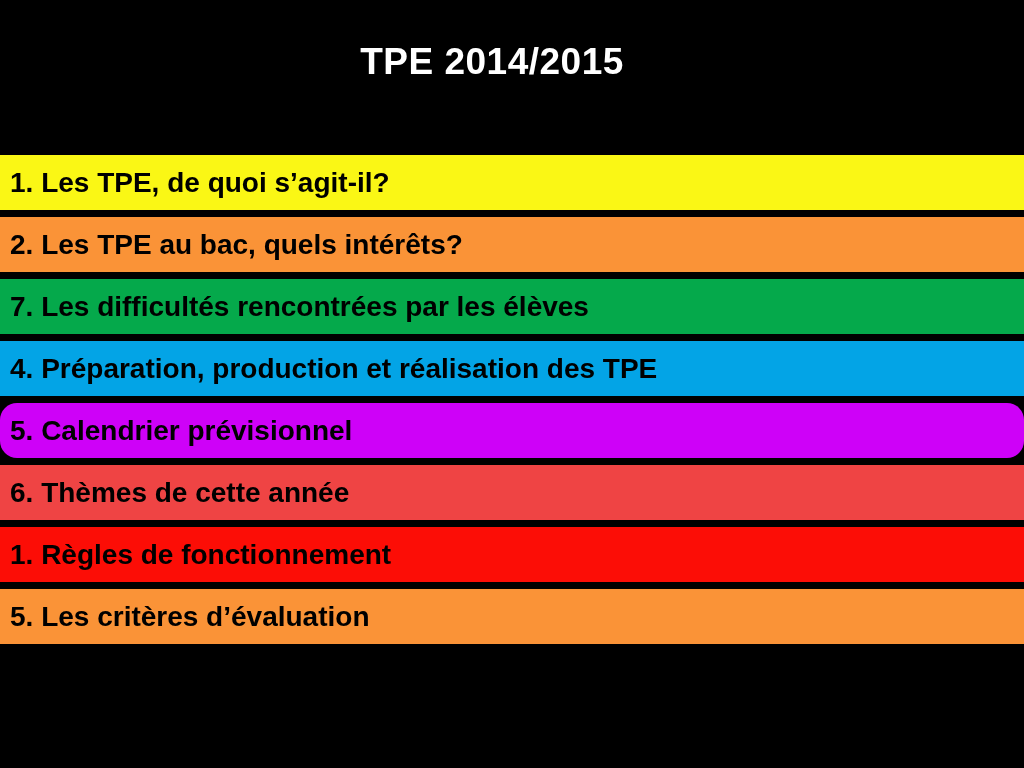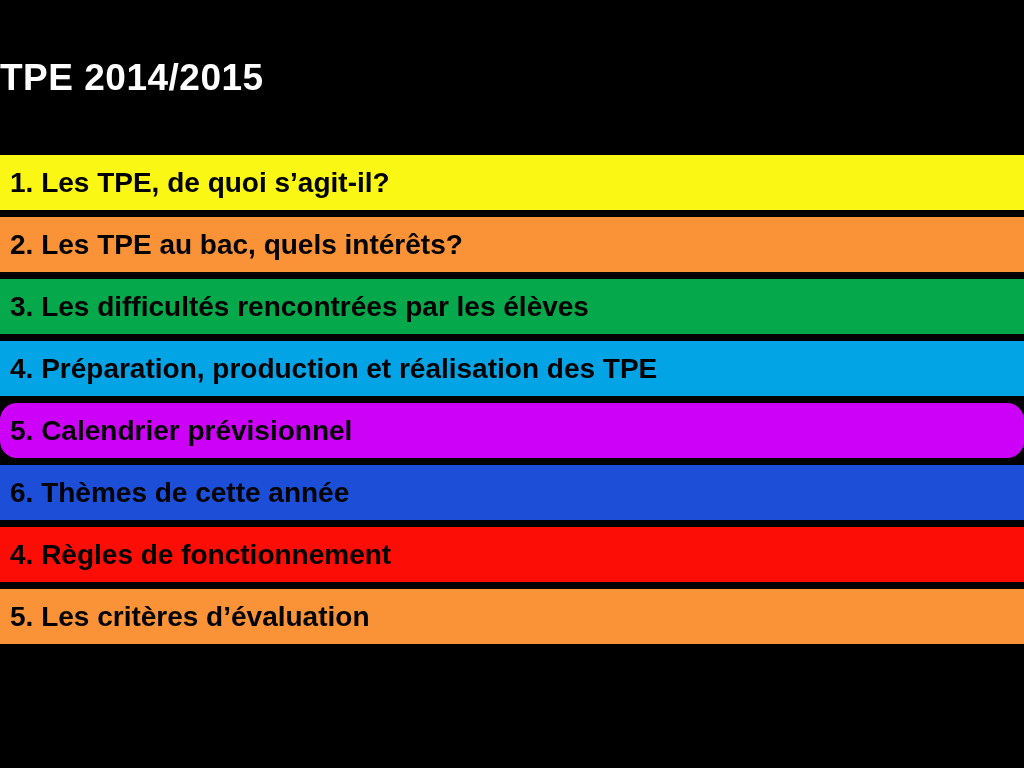--- a/index.html
+++ b/index.html
@@ -18,22 +18,23 @@
     position: relative;
     width: 1024px;
     height: 768px;
     background: #000000;
   }
 
   
   #title-block {
     position: absolute;
     left: 0;
-    top: 56px;
+    top: 40px;
     width: 984px;
+    text-align: center;
   }
   #slide-title {
     display: inline-block;
     color: #ffffff;
     font-family: "Liberation Sans", sans-serif;
     font-size: 37px;
     font-weight: bold;
     letter-spacing: 0.5px;
     line-height: 44px;
     white-space: pre;
@@ -85,37 +86,37 @@
 
     <div class="agenda-row" style="background: rgb(250, 247, 21);">
       <span class="agenda-label" style="color: rgb(0, 0, 0);">1. Les TPE, de quoi s’agit-il?</span>
     </div>
 
     <div class="agenda-row" style="background: rgb(250, 147, 55);">
       <span class="agenda-label" style="color: rgb(0, 0, 0);">2. Les TPE au bac, quels intérêts?</span>
     </div>
 
     <div class="agenda-row" style="background: rgb(5, 169, 75);">
-      <span class="agenda-label" style="color: rgb(0, 0, 0);">3. Les difficultés rencontrées par les élèves</span>
+      <span class="agenda-label" style="color: rgb(0, 0, 0);">7. Les difficultés rencontrées par les élèves</span>
     </div>
 
     <div class="agenda-row" style="background: rgb(3, 164, 230);">
       <span class="agenda-label" style="color: rgb(0, 0, 0);">4. Préparation, production et réalisation des TPE</span>
     </div>
 
     <div class="agenda-row" style="background: rgb(206, 1, 248); border-radius: 17px;">
       <span class="agenda-label" style="color: rgb(0, 0, 0);">5. Calendrier prévisionnel</span>
     </div>
 
-    <div class="agenda-row" style="background: #1d4ed8;">
+    <div class="agenda-row" style="background: #ef4444;">
       <span class="agenda-label" style="color: rgb(0, 0, 0);">6. Thèmes de cette année</span>
     </div>
 
     <div class="agenda-row" style="background: rgb(252, 13, 6);">
-      <span class="agenda-label" style="color: rgb(0, 0, 0);">4. Règles de fonctionnement</span>
+      <span class="agenda-label" style="color: rgb(0, 0, 0);">1. Règles de fonctionnement</span>
     </div>
 
 
     <div class="agenda-row" style="background: rgb(250, 147, 55);">
       <span class="agenda-label" style="color: rgb(0, 0, 0);">5. Les critères d’évaluation</span>
     </div>
 
   </div>
 </div>
 

